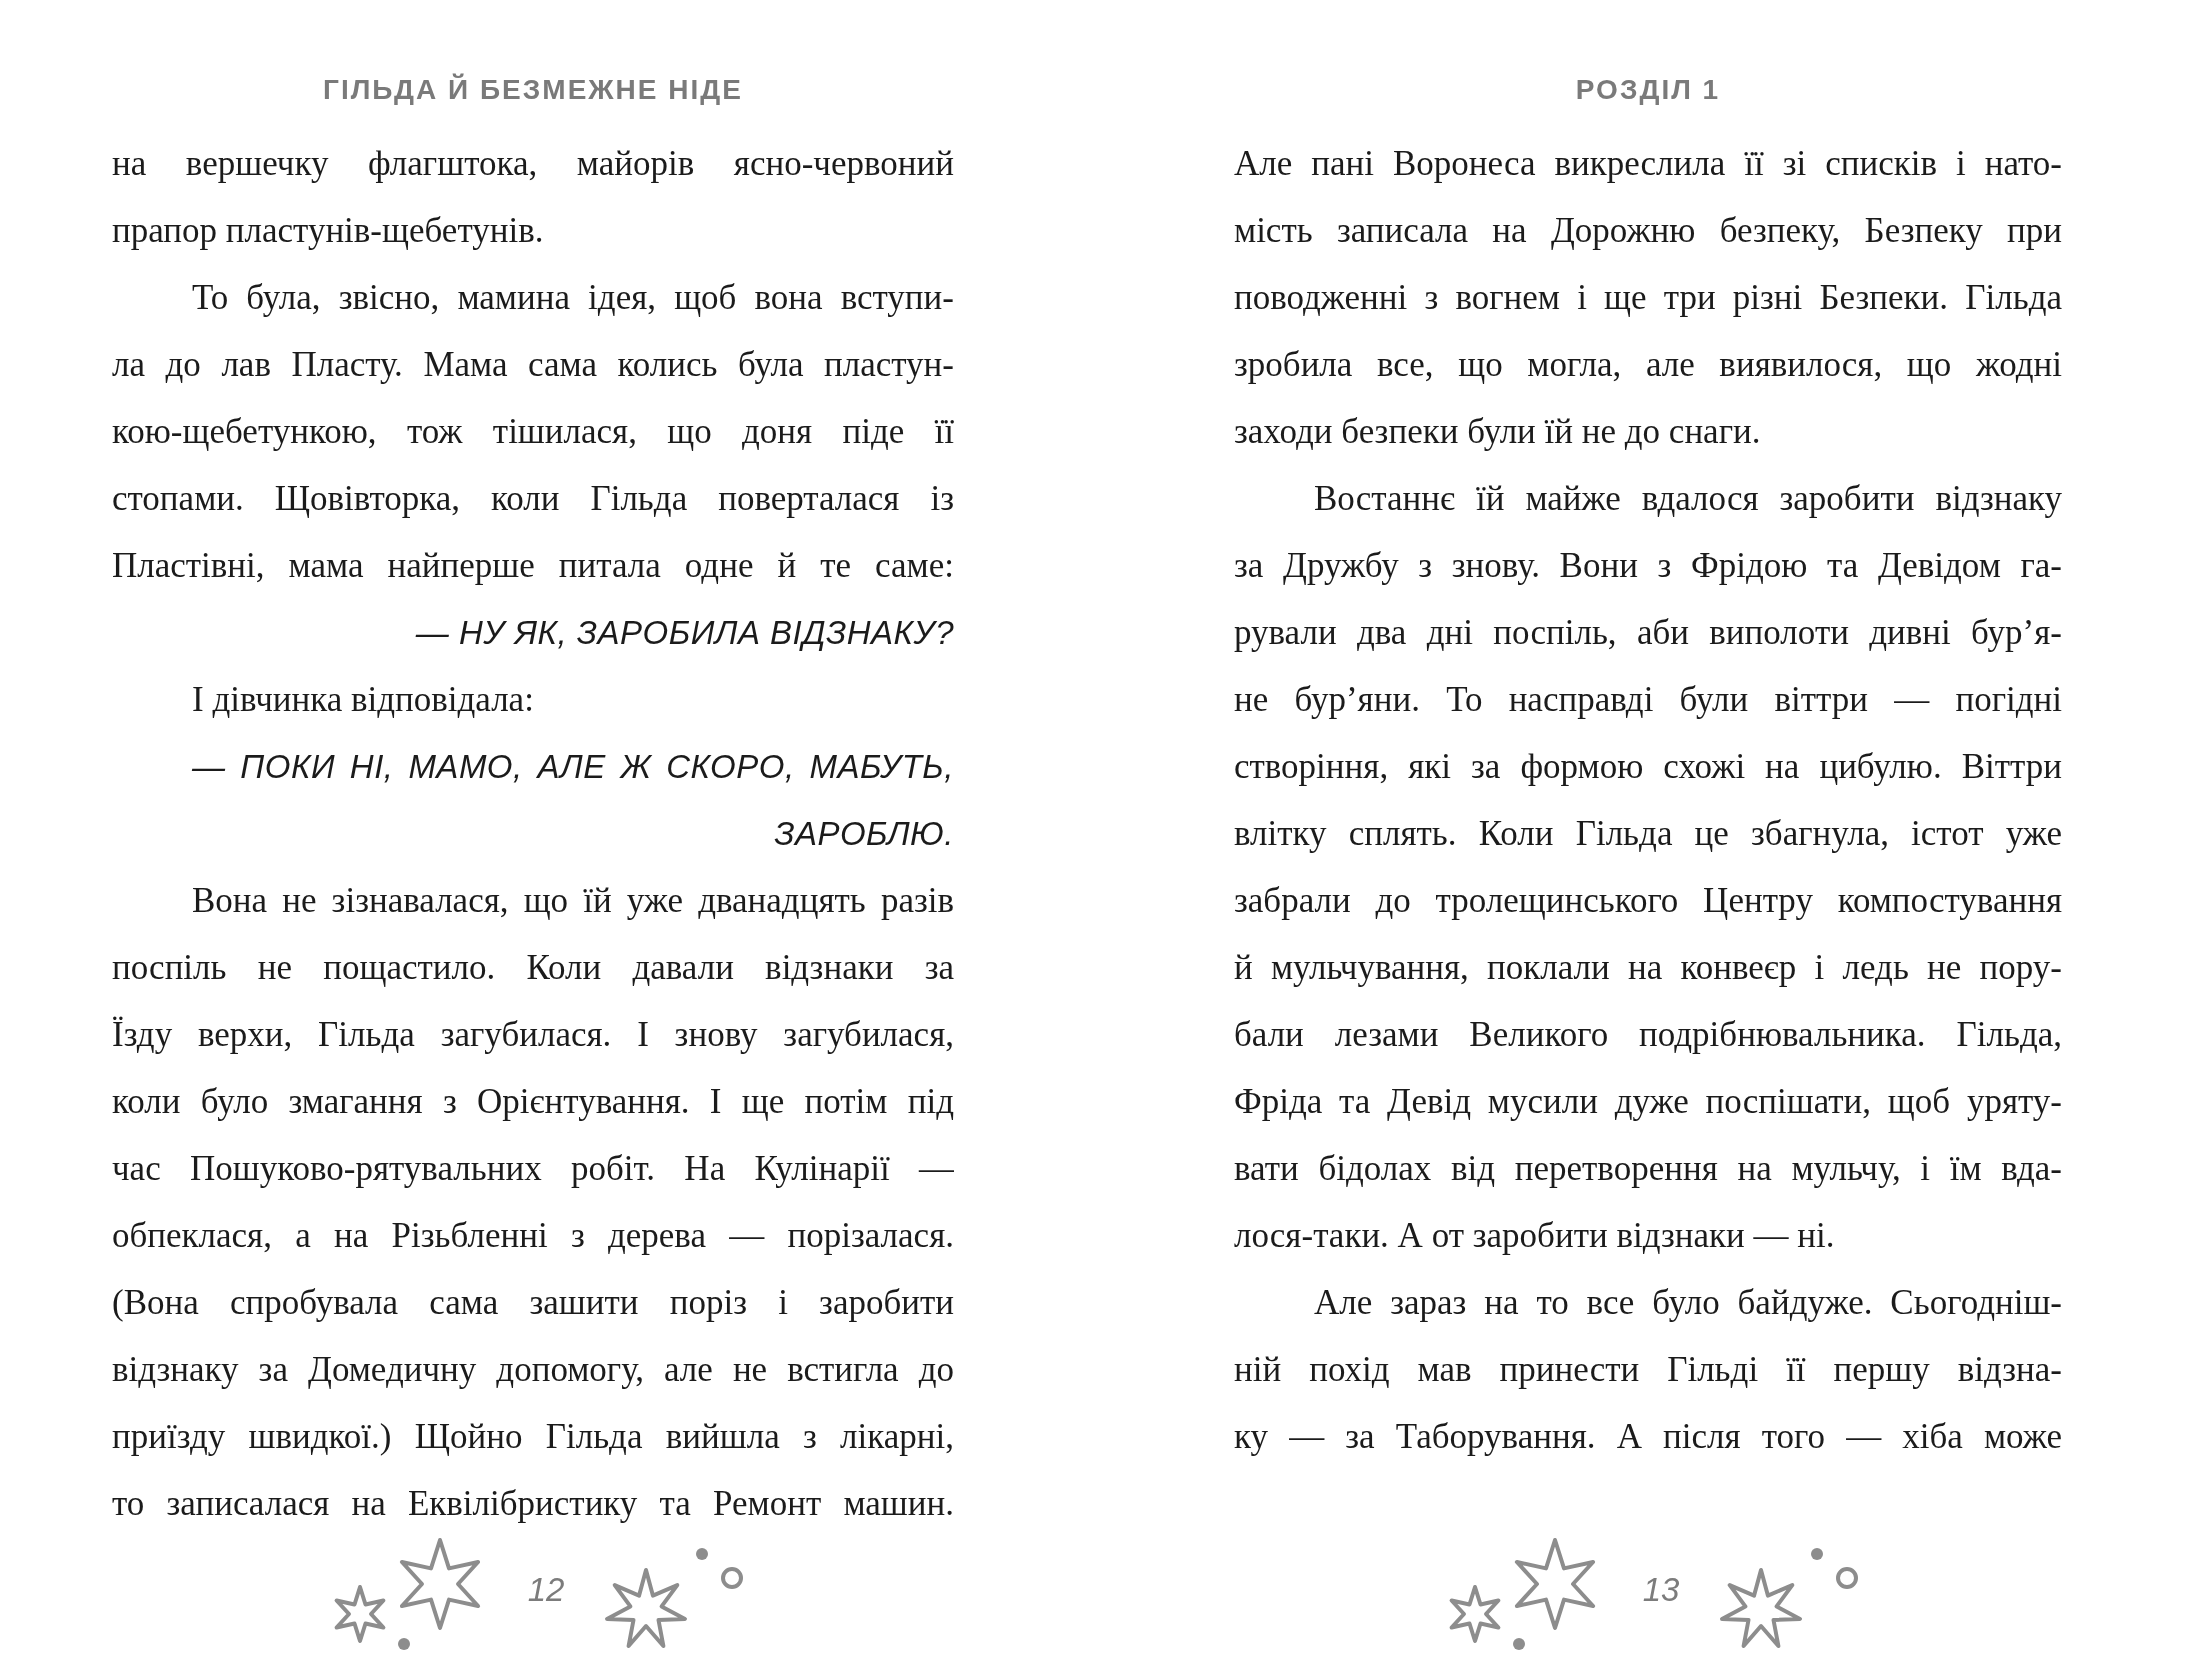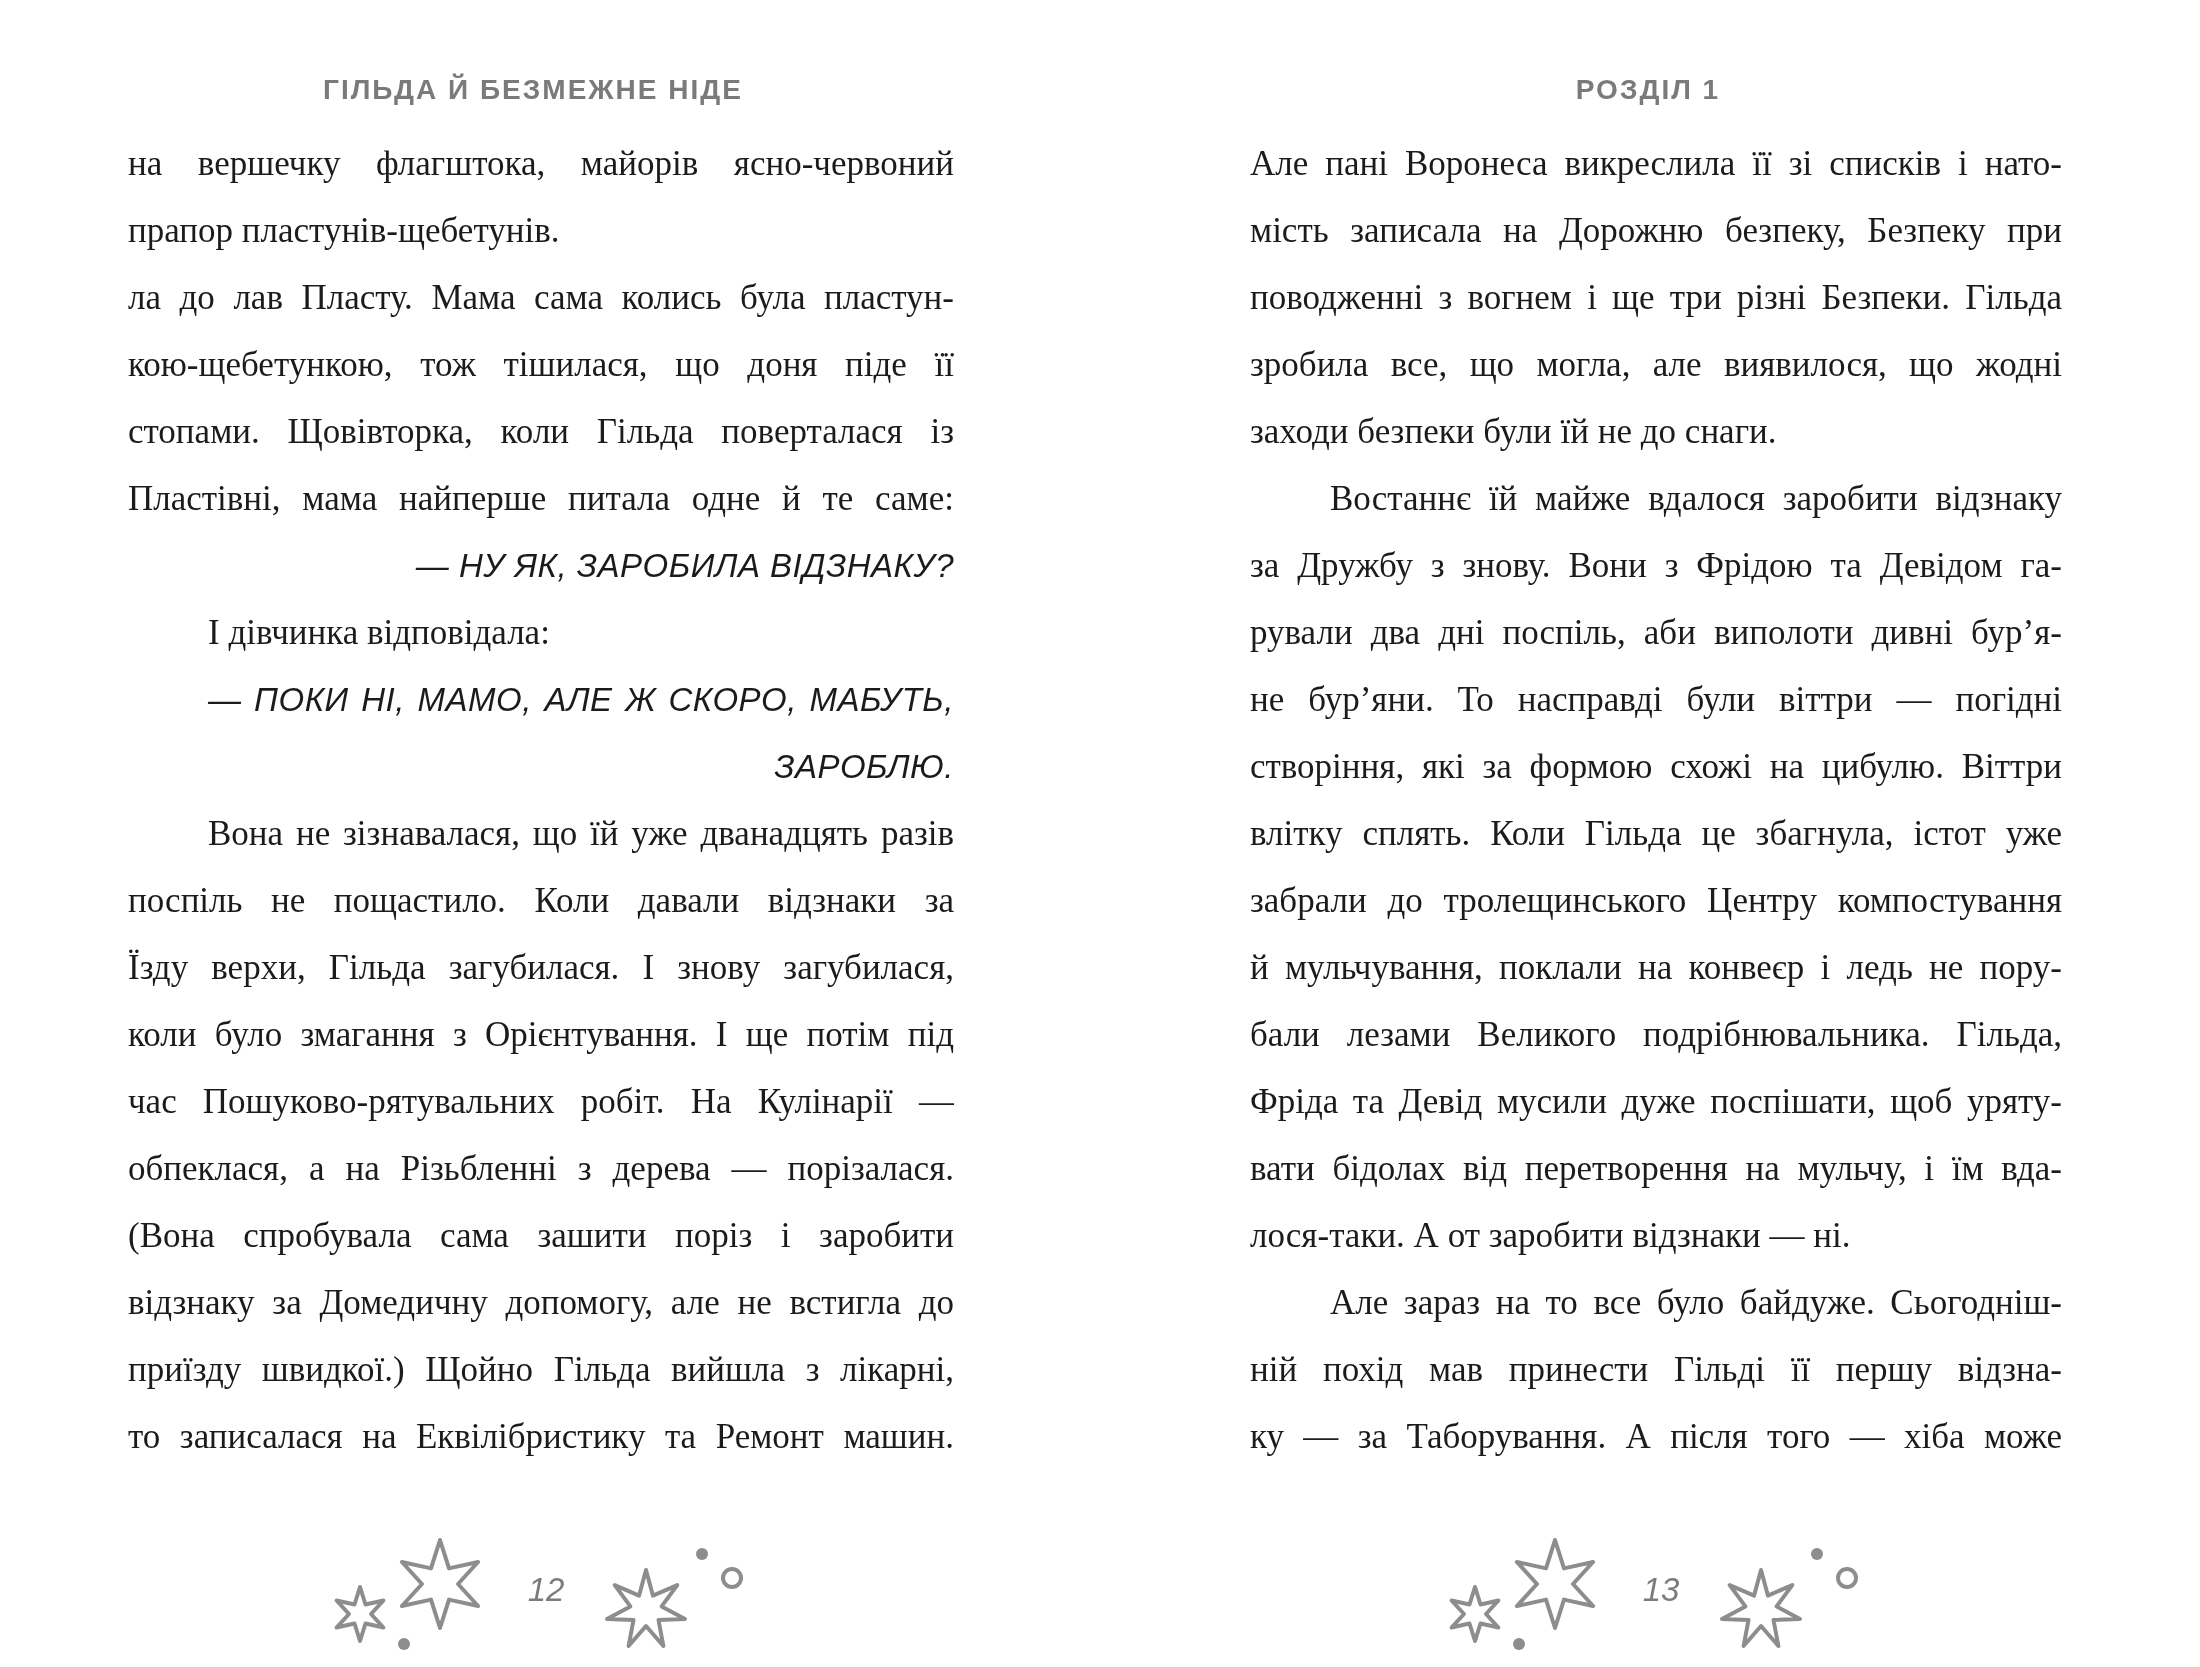--- a/index.html
+++ b/index.html
@@ -19,21 +19,21 @@
     top: 74px; left: 0; right: 0;
     text-align: center;
     font-family: "Liberation Sans", sans-serif;
     font-weight: 700;
     font-size: 28px;
     letter-spacing: 2px;
     color: #7a7a7a;
   }
   .body-text {
     position: absolute;
-    top: 130px; left: 16px; right: 0;
+    top: 130px; left: 0; right: 0;
     color: #1b1b1b;
   }
   .line {
     font-size: 35px;
     line-height: 67px;
     height: 67px;
     overflow: hidden;
   }
   .line.j  { text-align: justify; text-align-last: justify; }
   .line.nj { text-align: left; }
@@ -73,20 +73,21 @@
 </head>
 <body>
 
 <div class="spread">
 
   <div class="column col-left">
     <div class="running-head">ГІЛЬДА Й БЕЗМЕЖНЕ НІДЕ</div>
     <div class="body-text">
         <div class="line j">на вершечку флагштока, майорів ясно-червоний</div>
         <div class="line nj">прапор пластунів-щебетунів.</div>
+        <div class="line j indent">То була, звісно, мамина ідея, щоб вона вступи-</div>
         <div class="line j">ла до лав Пласту. Мама сама колись була пластун-</div>
         <div class="line j">кою-щебетункою, тож тішилася, що доня піде її</div>
         <div class="line j">стопами. Щовівторка, коли Гільда поверталася із</div>
         <div class="line j">Пластівні, мама найперше питала одне й те саме:</div>
         <div class="line nj indent dialogue">— НУ ЯК, ЗАРОБИЛА ВІДЗНАКУ?</div>
         <div class="line nj indent">І дівчинка відповідала:</div>
         <div class="line j indent dialogue">— ПОКИ НІ, МАМО, АЛЕ Ж СКОРО, МАБУТЬ,</div>
         <div class="line nj dialogue">ЗАРОБЛЮ.</div>
         <div class="line j indent">Вона не зізнавалася, що їй уже дванадцять разів</div>
         <div class="line j">поспіль не пощастило. Коли давали відзнаки за</div>

